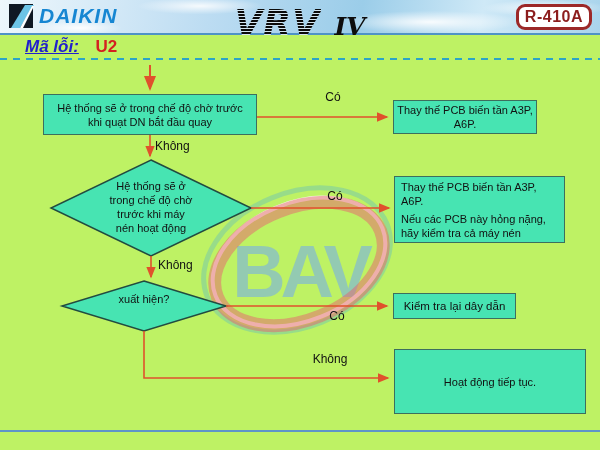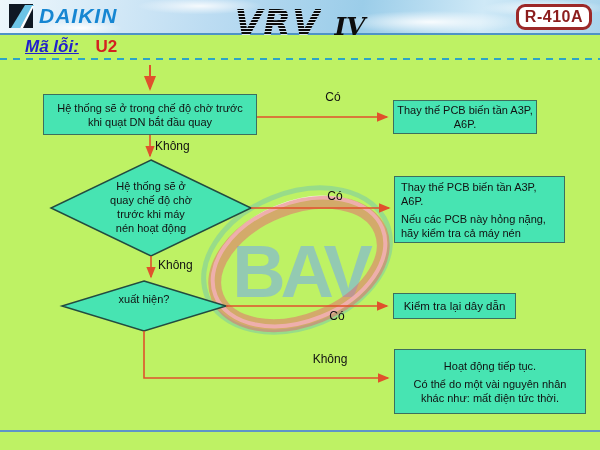--- a/index.html
+++ b/index.html
@@ -112,41 +112,40 @@
       <span class="line">khi quạt DN bắt đầu quay</span>
     </div>
 
     <div class="pbox center" style="left:393px;top:100px;width:144px;height:34px;">
       <span class="line">Thay thế PCB biến tần A3P,</span>
       <span class="line">A6P.</span>
     </div>
 
     <div class="dtext" style="left:91px;top:179px;width:120px;">
       <span class="line">Hệ thống sẽ ở</span>
-      <span class="line">quay chế độ chờ</span>
+      <span class="line">trong chế độ chờ</span>
       <span class="line">trước khi máy</span>
       <span class="line">nén hoạt động</span>
     </div>
 
     <div class="pbox" style="left:394px;top:176px;width:171px;height:67px;padding:4px 6px;">
       <p>Thay thế PCB biến tần A3P, A6P.</p>
       <p>Nếu các PCB này hỏng nặng, hãy kiểm tra cả máy nén</p>
     </div>
 
     <div class="dtext" style="left:94px;top:292px;width:100px;">
       <span class="line">xuất hiện?</span>
     </div>
 
     <div class="pbox center" style="left:393px;top:293px;width:123px;height:26px;font-size:11.5px;">
       <span class="line">Kiểm tra lại dây dẫn</span>
     </div>
 
     <div class="pbox center" style="left:394px;top:349px;width:192px;height:65px;padding:2px 12px;">
       <p>Hoạt động tiếp tục.</p>
-      <p>Có thể do một vài nguyên nhân khác như: mất điện tức thời.</p>
     </div>
 
     <div class="flabel c" style="left:318px;top:90px;width:30px;">Có</div>
     <div class="flabel" style="left:155px;top:139px;">Không</div>
     <div class="flabel c" style="left:320px;top:189px;width:30px;">Có</div>
     <div class="flabel" style="left:158px;top:258px;">Không</div>
     <div class="flabel c" style="left:322px;top:309px;width:30px;">Có</div>
     <div class="flabel c" style="left:300px;top:352px;width:60px;">Không</div>
   </div>
 

